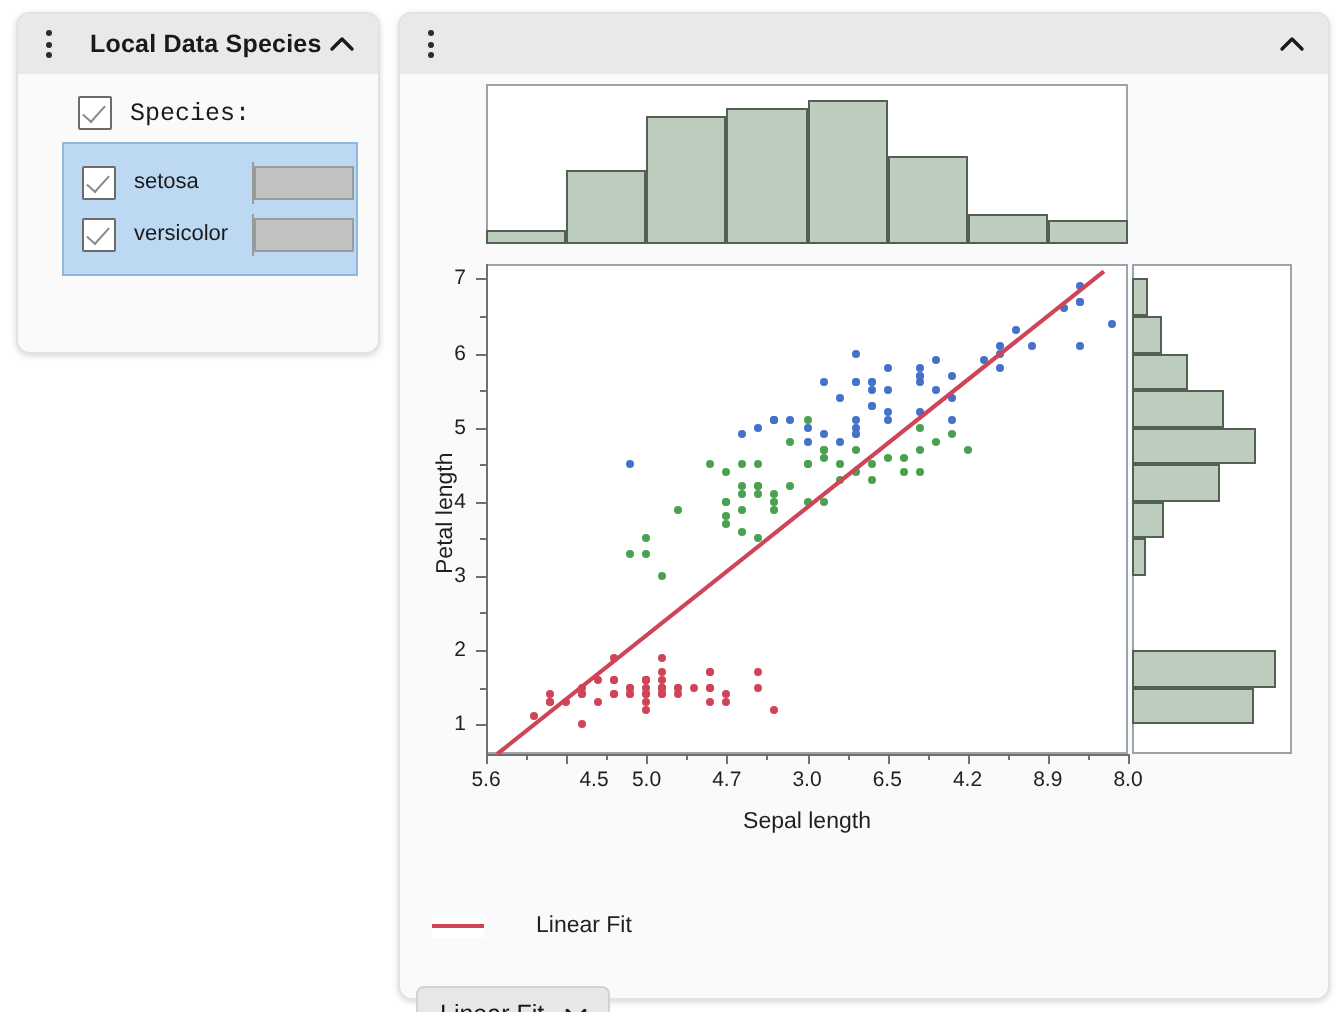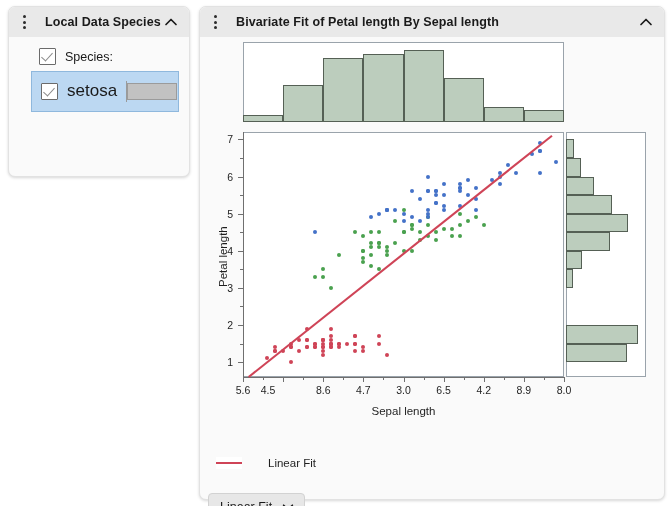--- a/index.html
+++ b/index.html
@@ -51,20 +51,21 @@
     flex: 0 0 auto;
     cursor: pointer;
   }
   .chev svg { display:block; }
 
   
   #filter-panel { left: 8px; top: 6px; width: 182px; height: 171px; }
   .species-head {
     display: flex; align-items: center;
     margin: 11px 0 6px 30px;
+    font-family: Liberation Mono, monospace;
   }
   .cbx {
     width: 17px; height: 17px;
     border: 1.6px solid #6b6b6b;
     background: #ffffff;
     border-radius: 1px;
     box-sizing: border-box;
     position: relative;
     flex: 0 0 auto;
     cursor: pointer;
@@ -87,21 +88,21 @@
     padding: 6px 0 7px 0;
     box-sizing: border-box;
   }
   .species-row {
     display: flex; align-items: center;
     height: 26px;
     padding-left: 9px;
     box-sizing: border-box;
   }
   .species-row .lbl {
-    font-size: 17px; color: #1a1a1a;
+    font-size: 11px; color: #1a1a1a;
     margin-left: 9px; width: 66px;
     white-space: nowrap;
   }
   .bar-wrap { position: relative; height: 17px; width: 52px; flex:0 0 auto;}
   .bar-tick { position:absolute; left:0; top:-2px; width:1px; height:21px; background:#9a9a9a;}
   .bar-fill {
     position:absolute; left:1px; top:0;
     height:17px; width:50px;
     background:#c2c2c2;
     border:1px solid #9b9b9b;
@@ -173,31 +174,38 @@
 
     <div class="species-box">
       <div class="species-row">
         <div class="cbx checked"></div>
         <div class="lbl">setosa</div>
         <div class="bar-wrap">
           <div class="bar-tick"></div>
           <div class="bar-fill"></div>
         </div>
       </div>
+      <div class="species-row">
+        <div class="cbx checked"></div>
+        <div class="lbl">versicolor</div>
+        <div class="bar-wrap">
+          <div class="bar-tick"></div>
+          <div class="bar-fill"></div>
+        </div>
+      </div>
     </div>
   </div>
 
   <div class="panel" id="chart-panel">
     <div class="panel-head">
       <div class="kebab">
           <i></i>
           <i></i>
           <i></i>
         </div>
-      <div class="panel-title" style="margin-left:14px;">Bivariate Fit of Petal length By Sepal length</div>
       <div class="chev">
         <svg width="16" height="16" viewBox="0 0 16 16">
             <path d="M3 10.5 L8 5.5 L13 10.5" fill="none" stroke="#1a1a1a" stroke-width="1.7" stroke-linecap="round" stroke-linejoin="round"></path>
           </svg>
       </div>
     </div>
 
     <div id="plot-stage">
 
       <div id="layer-histtop">
@@ -223,23 +231,23 @@
           <div class="histbar" style="left:366px;top:139.54545454545456px;width:27.818181818181817px;height:18.560606060606034px;background:#bccdbd;border-color:#556055;"></div>
           <div class="histbar" style="left:366px;top:120.9848484848485px;width:14.727272727272728px;height:18.560606060606062px;background:#bccdbd;border-color:#556055;"></div>
           <div class="histbar" style="left:366px;top:102.42424242424241px;width:8.181818181818182px;height:18.56060606060609px;background:#bccdbd;border-color:#556055;"></div>
         </div>
       <div id="layer-axes">
           <div class="frame" style="left:43px;top:95px;width:321px;height:245px;"></div>
           <div class="axis-line" style="left:43px;top:340px;width:321px;height:1px;"></div>
           <div class="tick" style="left:43px;top:340px;width:1px;height:5px;"></div>
           <div class="tlabel" style="left:43px;top:347px;transform:translateX(-50%);">5.6</div>
           <div class="tick" style="left:83.125px;top:340px;width:1px;height:5px;"></div>
-          <div class="tlabel" style="left:68px;top:347px;transform:translateX(-50%);">4.5</div>
+          <div class="tlabel" style="left:97px;top:347px;transform:translateX(-50%);">4.5</div>
           <div class="tick" style="left:123.25px;top:340px;width:1px;height:5px;"></div>
-          <div class="tlabel" style="left:123.25px;top:347px;transform:translateX(-50%);">8.6</div>
+          <div class="tlabel" style="left:123.25px;top:347px;transform:translateX(-50%);">5.0</div>
           <div class="tick" style="left:163.375px;top:340px;width:1px;height:5px;"></div>
           <div class="tlabel" style="left:163.375px;top:347px;transform:translateX(-50%);">4.7</div>
           <div class="tick" style="left:203.5px;top:340px;width:1px;height:5px;"></div>
           <div class="tlabel" style="left:203.5px;top:347px;transform:translateX(-50%);">3.0</div>
           <div class="tick" style="left:243.625px;top:340px;width:1px;height:5px;"></div>
           <div class="tlabel" style="left:243.625px;top:347px;transform:translateX(-50%);">6.5</div>
           <div class="tick" style="left:283.75px;top:340px;width:1px;height:5px;"></div>
           <div class="tlabel" style="left:283.75px;top:347px;transform:translateX(-50%);">4.2</div>
           <div class="tick" style="left:323.875px;top:340px;width:1px;height:5px;"></div>
           <div class="tlabel" style="left:323.875px;top:347px;transform:translateX(-50%);">8.9</div>

